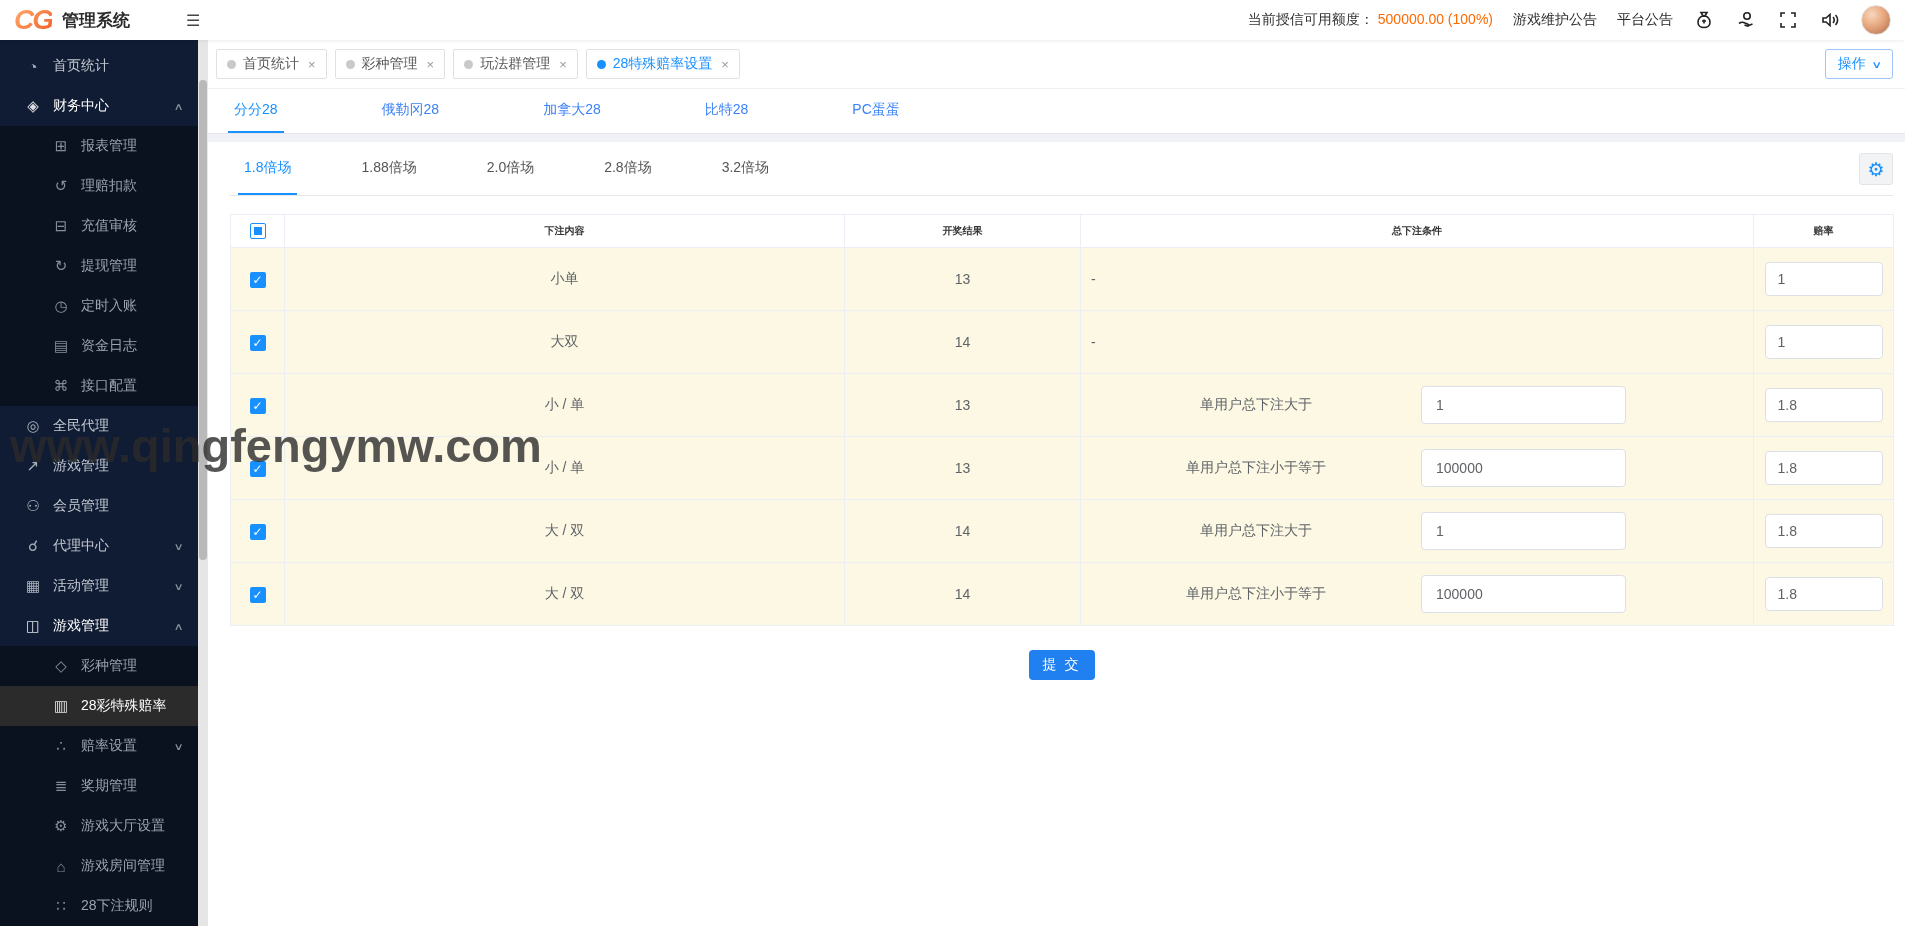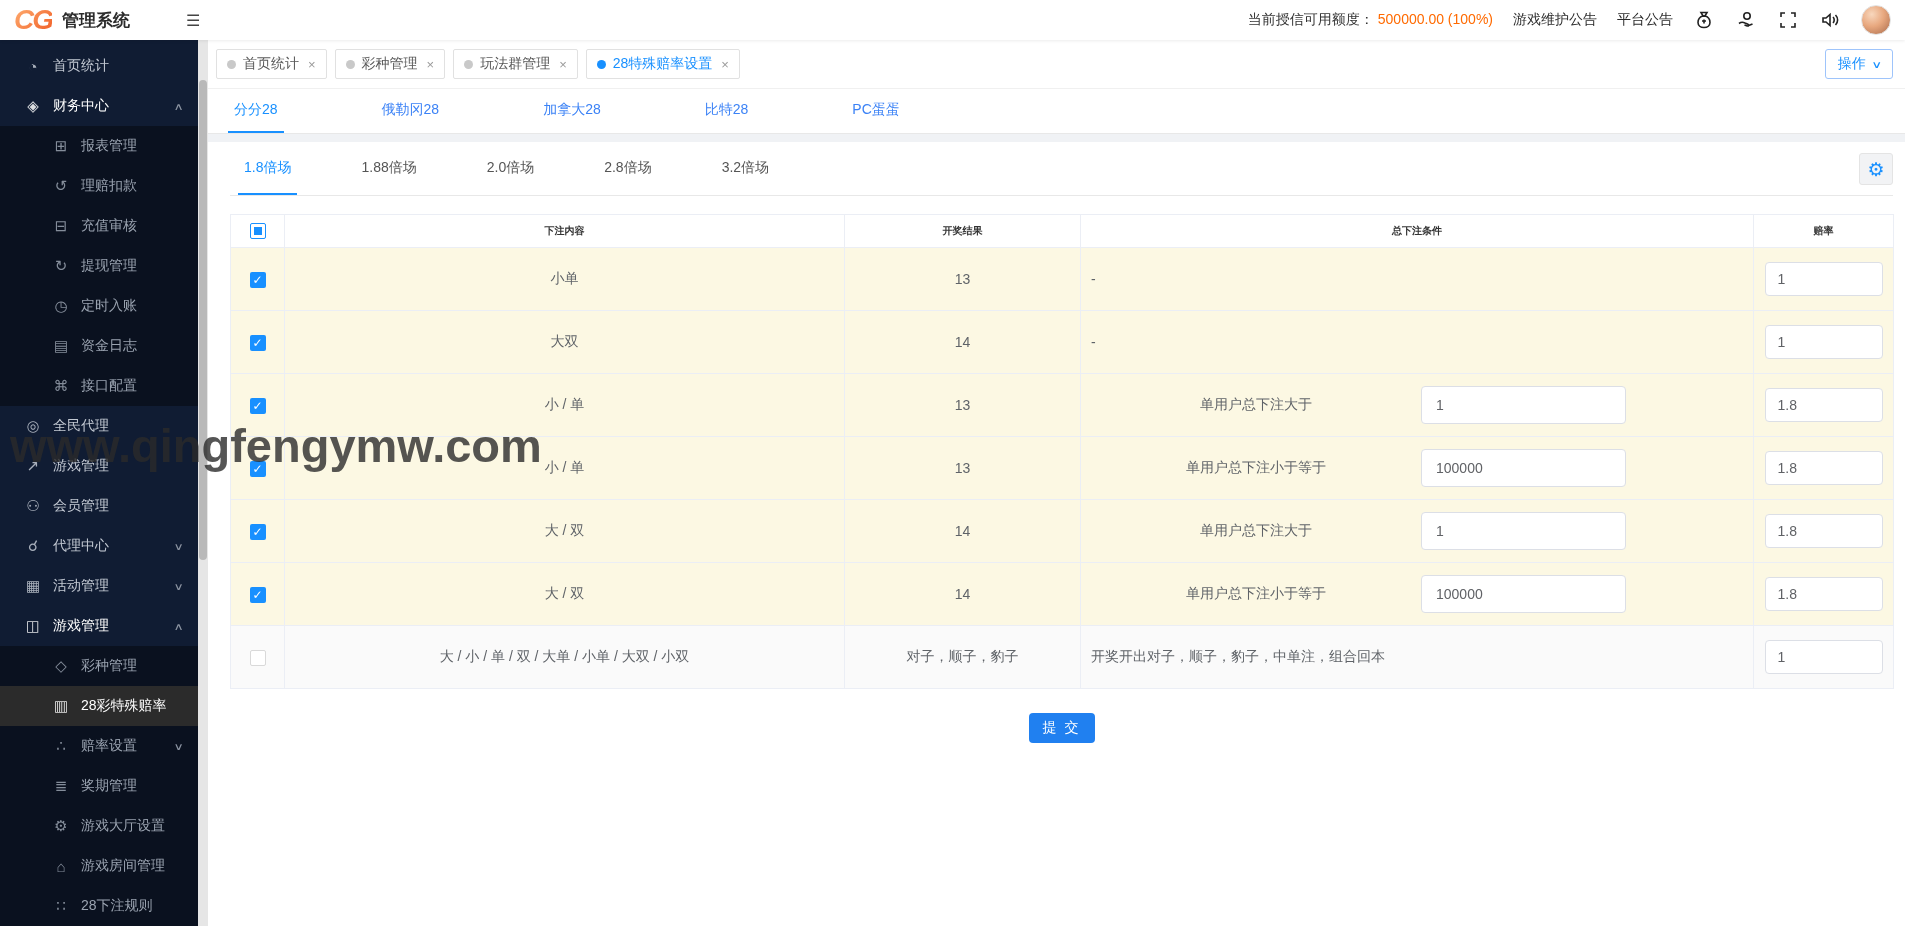--- a/index.html
+++ b/index.html
@@ -359,31 +359,20 @@
             <td>大 / 双</td>
             <td>14</td>
             <td class="cond-cell">
               <div class="cond">
                 <span class="cond-label">单用户总下注小于等于</span>
                 <input class="cond-input" value="100000" style="">
               </div>
             </td>
             <td><input class="rate-input" value="1.8" style=""></td>
           </tr>
-          <tr class="plain">
-            <td><span class="cb unchecked"></span></td>
-            <td>大 / 小 / 单 / 双 / 大单 / 小单 / 大双 / 小双</td>
-            <td>对子，顺子，豹子</td>
-            <td class="cond-cell">
-              <div class="cond">
-                <span class="cond-label wide">开奖开出对子，顺子，豹子，中单注，组合回本</span>
-              </div>
-            </td>
-            <td><input class="rate-input" value="1" style=""></td>
-          </tr>
         </tbody>
     </table>
     <div class="submit-wrap">
       <button class="submit">提 交</button>
     </div>
   </div>
 </div>
 
 <div class="wm">
   <div class="wm2">www.qingfengymw.com</div>

